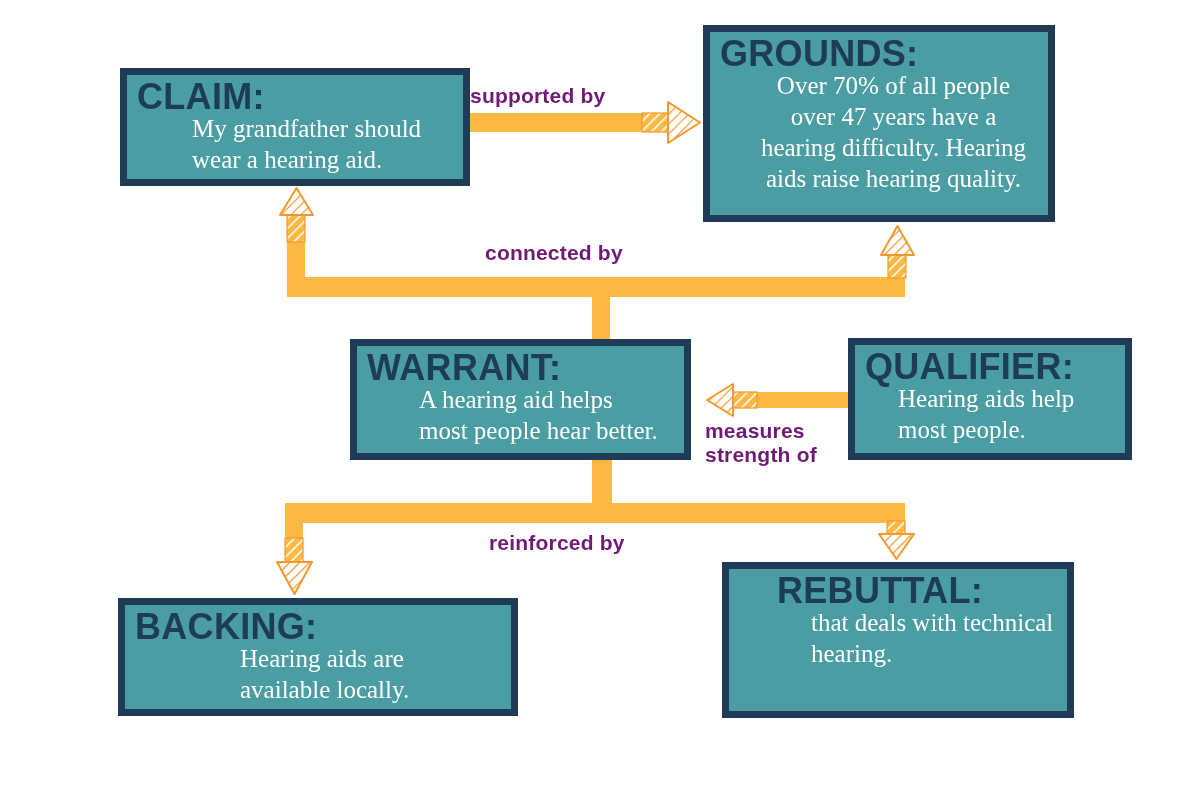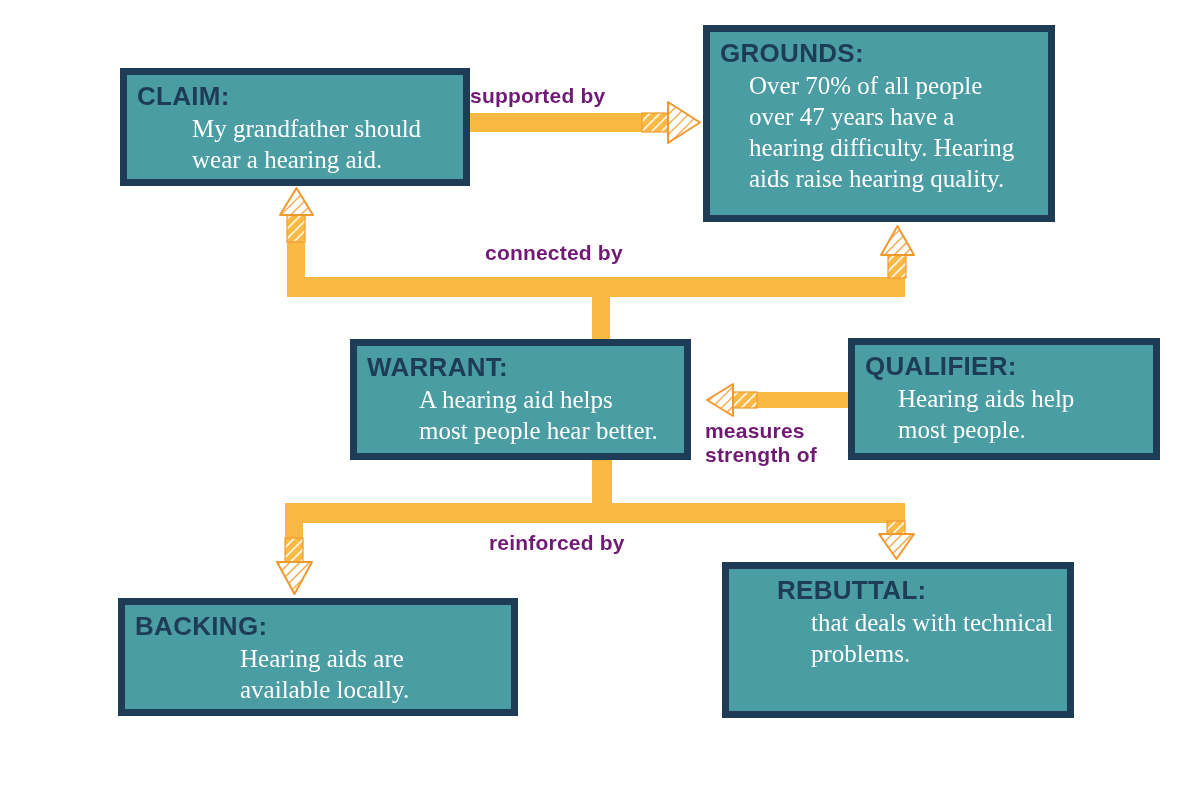--- a/index.html
+++ b/index.html
@@ -7,35 +7,35 @@
     position:relative;width:1200px;height:800px;background:#ffffff;
     overflow:hidden;font-family:"Liberation Sans",sans-serif;
   }
   .connectors{position:absolute;left:0;top:0;width:1200px;height:800px;}
   .box{
     position:absolute;box-sizing:border-box;
     background:#4A9DA2;border:7px solid #1E3C55;
     padding:5px 10px 0 10px;
   }
   .box .title{
-    margin:0;font-weight:bold;font-size:26px;line-height:33px;
+    margin:0;font-weight:bold;font-size:36px;line-height:33px;
     color:#1E3C55;letter-spacing:.3px;
   }
   .box .body{
     font-family:"Liberation Serif","DejaVu Serif",serif;
     font-size:25px;line-height:31px;color:#ffffff;
   }
   .box-claim    {left:120px;top:68px; width:350px;height:118px;}
   .box-grounds  {left:703px;top:25px; width:352px;height:197px;}
   .box-warrant  {left:350px;top:339px;width:341px;height:121px;}
-  .box-qualifier{left:848px;top:338px;width:312px;height:122px;}
+  .box-qualifier{left:848px;top:338px;width:284px;height:122px;}
   .box-backing  {left:118px;top:598px;width:400px;height:118px;}
   .box-rebuttal {left:722px;top:562px;width:352px;height:156px;padding-left:48px;}
   .box-claim     .body{margin-left:55px;}
-  .box-grounds   .body{margin-left:29px;}
+  .box-grounds   .body{margin-left:29px;text-align:center;}
   .box-warrant   .body{margin-left:52px;}
   .box-qualifier .body{margin-left:33px;}
   .box-backing   .body{margin-left:105px;}
   .box-rebuttal  .body{margin-left:34px;}
   .arrow-label{
     position:absolute;font-weight:bold;font-size:21px;line-height:24px;
     color:#701a75;text-align:left;letter-spacing:.2px;
   }
   .label-supported {left:470px;top:84px; width:200px;}
   .label-connected {left:485px;top:241px;width:200px;}
@@ -131,21 +131,21 @@
     <div class="body">
       <div>Hearing aids are</div>
       <div>available locally.</div>
     </div>
   </div>
 
   <div class="box box-rebuttal">
     <h2 class="title">REBUTTAL:</h2>
     <div class="body">
       <div>that deals with technical</div>
-      <div>problems.</div>
+      <div>hearing.</div>
     </div>
   </div>
 
   <div class="arrow-label label-supported">supported by</div>
   <div class="arrow-label label-measures">measures strength of</div>
   <div class="arrow-label label-connected">connected by</div>
   <div class="arrow-label label-reinforced">reinforced by</div>
 
 </div>
 

